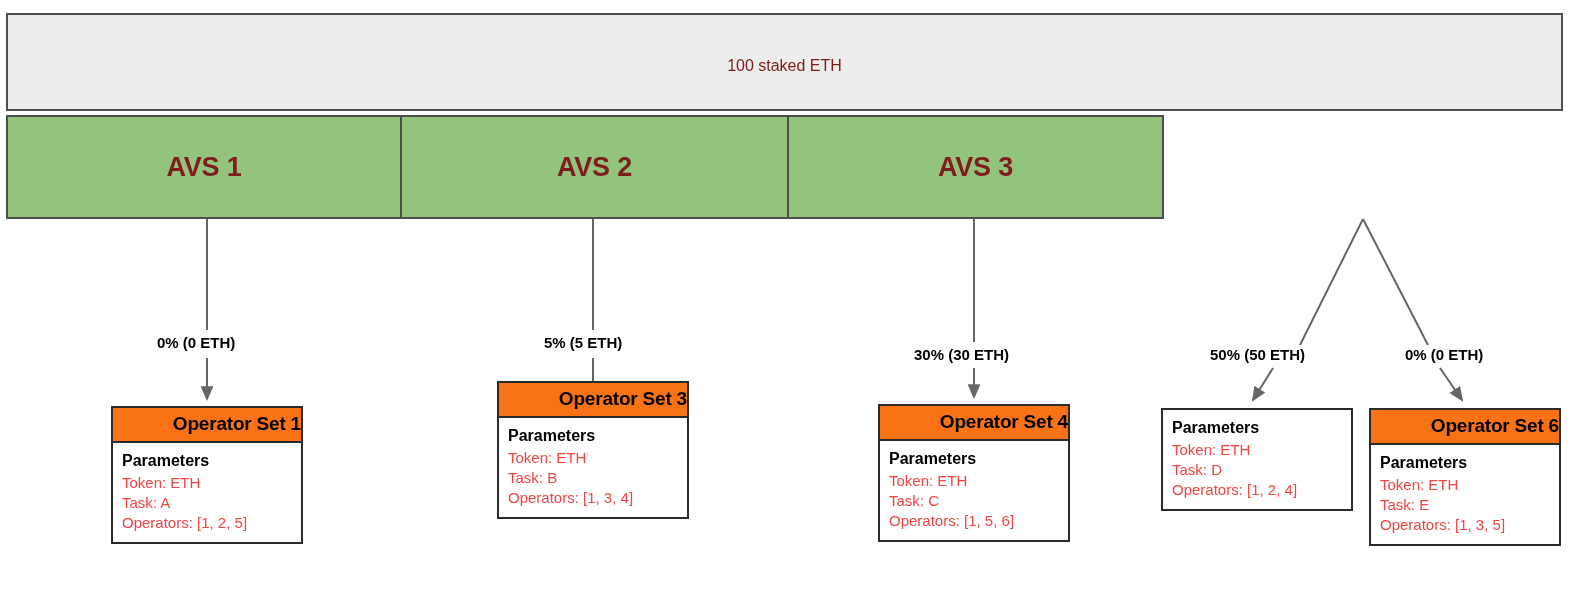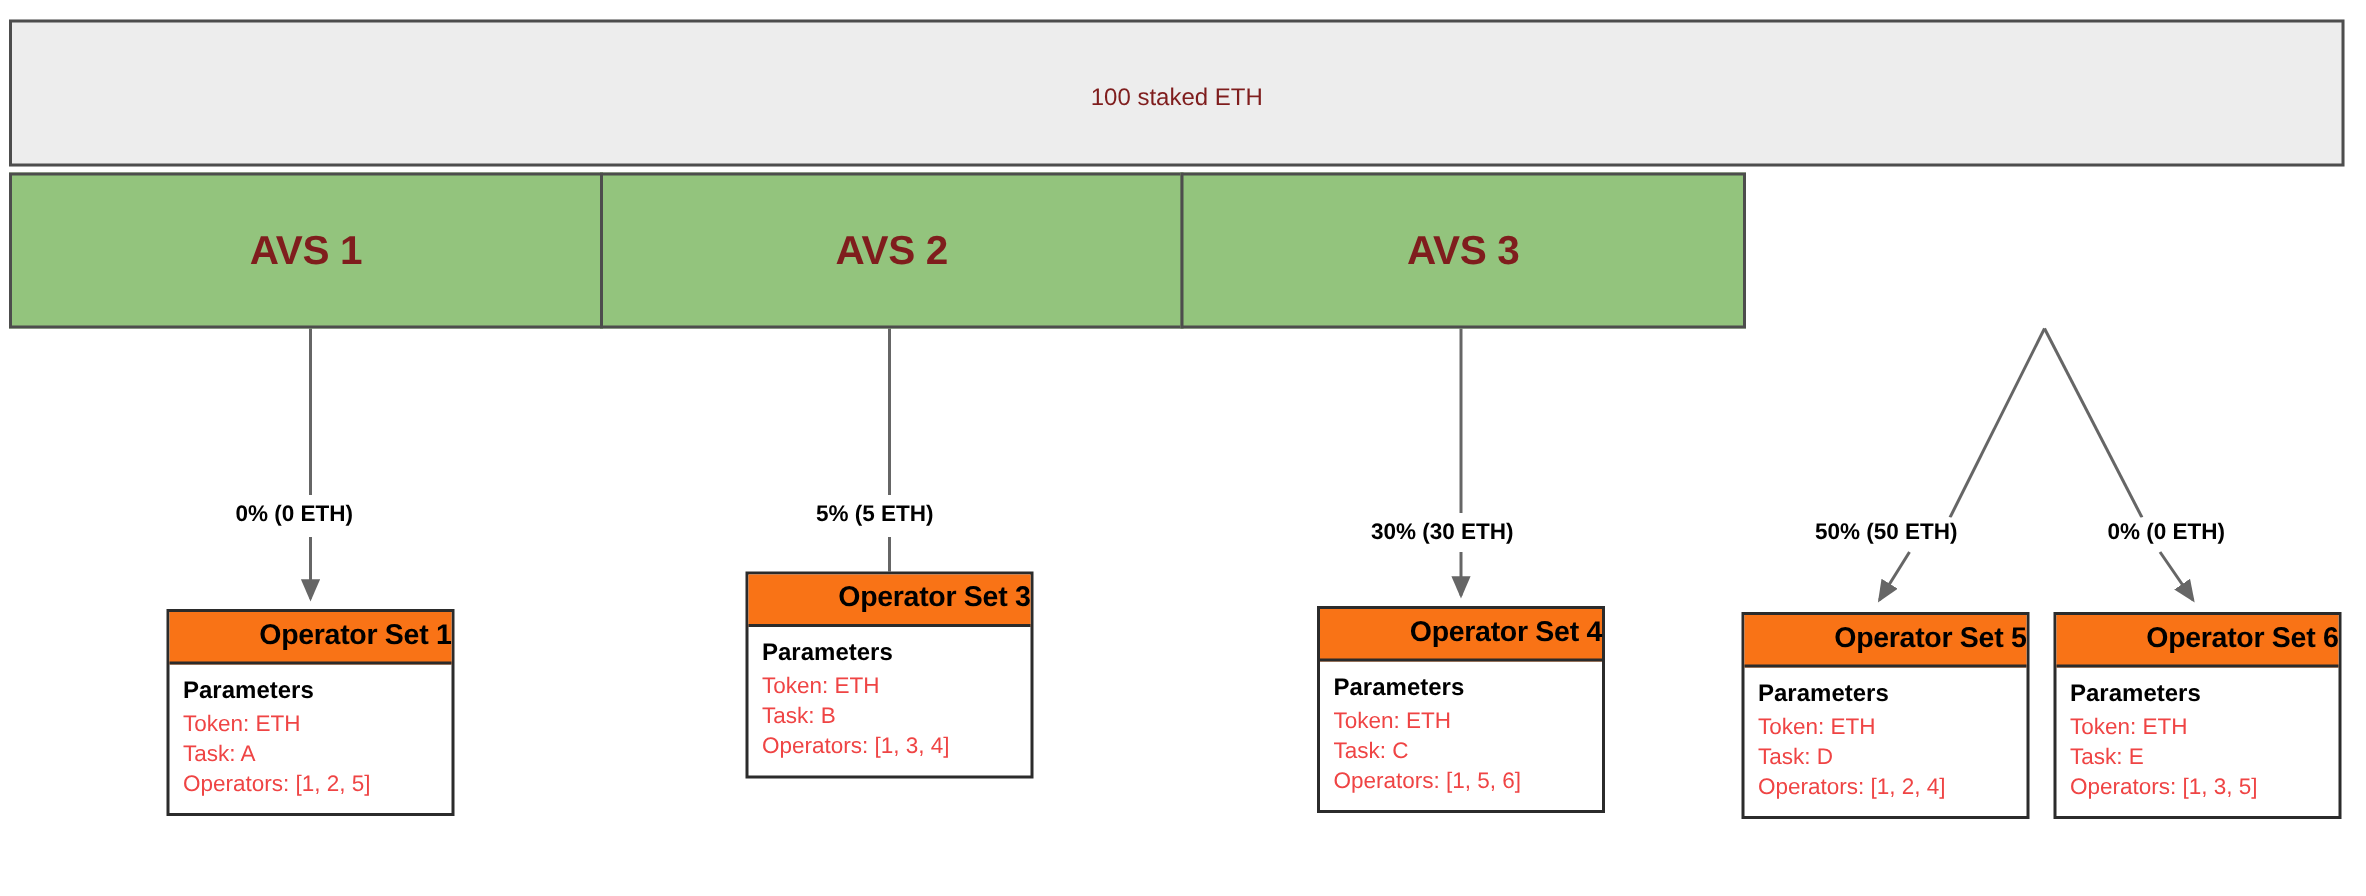--- a/index.html
+++ b/index.html
@@ -212,21 +212,20 @@
     <div class="opset-head">Operator Set 4</div>
     <div class="opset-body">
       <div class="param-title">Parameters</div>
       <div class="param-line">Token: ETH</div>
       <div class="param-line">Task: C</div>
       <div class="param-line">Operators: [1, 5, 6]</div>
     </div>
   </div>
 
   <div class="opset" style="left:1161px; top:408px;">
-    <div class="opset-head">Operator Set 5</div>
     <div class="opset-body">
       <div class="param-title">Parameters</div>
       <div class="param-line">Token: ETH</div>
       <div class="param-line">Task: D</div>
       <div class="param-line">Operators: [1, 2, 4]</div>
     </div>
   </div>
 
   <div class="opset" style="left:1369px; top:408px;">
     <div class="opset-head">Operator Set 6</div>

